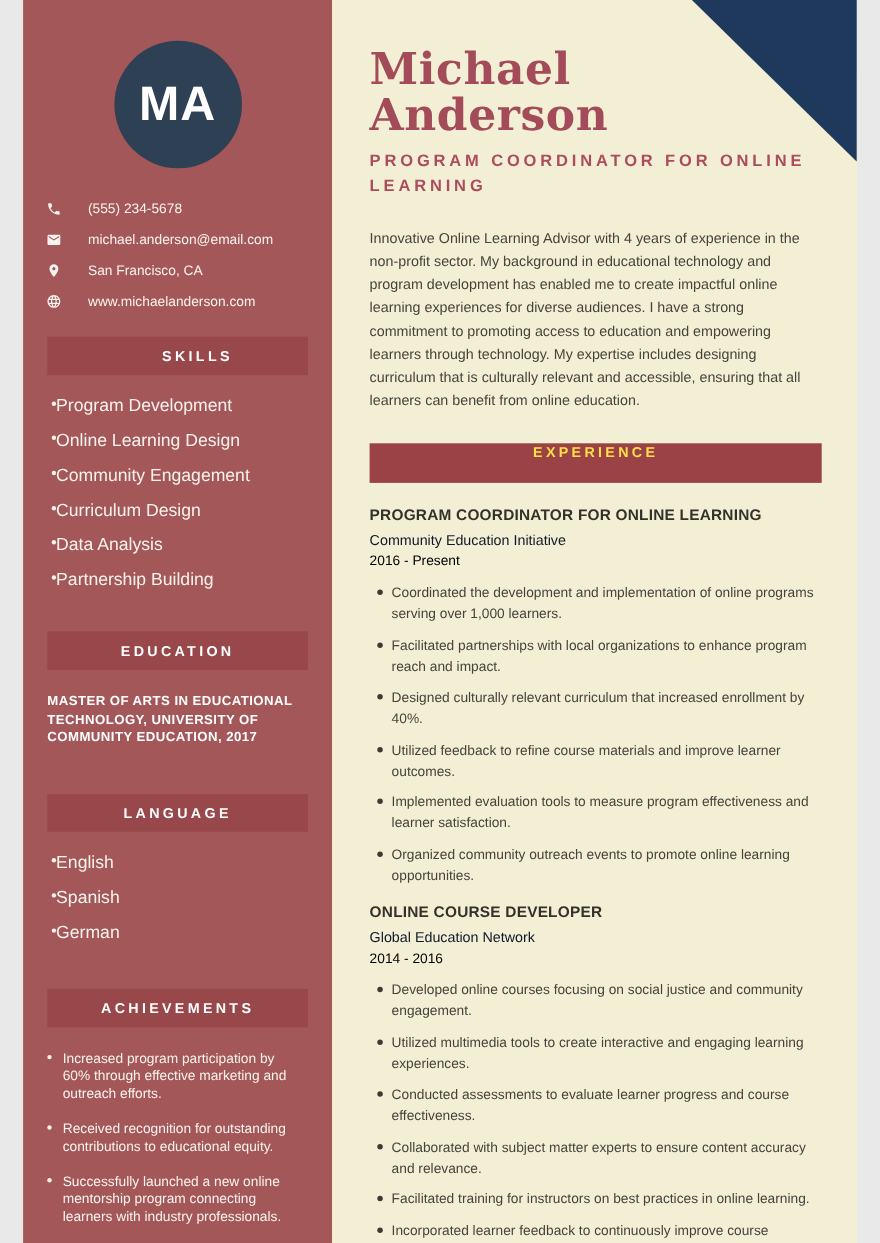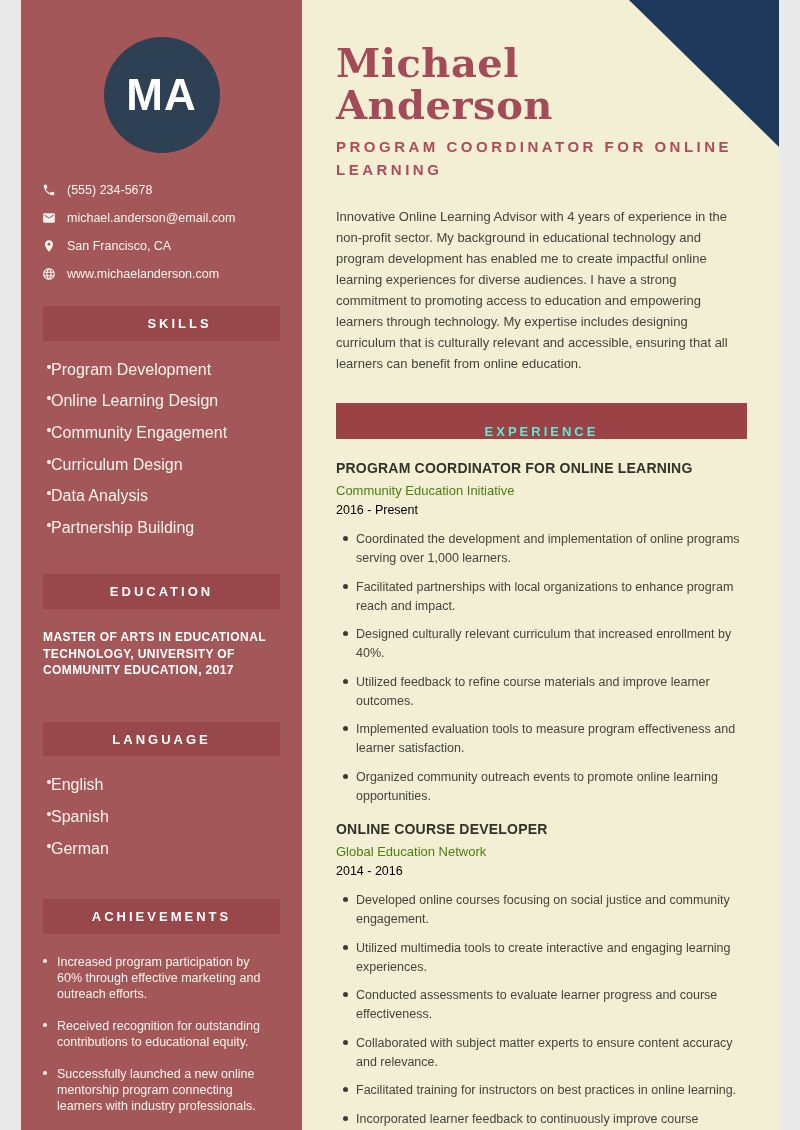--- a/index.html
+++ b/index.html
@@ -14,21 +14,21 @@
     width:281px; flex:0 0 281px; background:#A35758; color:#F8F3ED;
     display:flex; flex-direction:column;
   }
   .avatar-wrap { display:flex; justify-content:center; padding-top:37px; }
   .avatar {
     width:116px; height:116px; border-radius:50%; background:#2D4054;
     display:flex; align-items:center; justify-content:center;
     color:#FFFFFF; font-size:44px; font-weight:bold; letter-spacing:1px;
   }
   .contact { margin-top:30px; padding:0 21px; }
-  .contact-row { display:flex; align-items:center; gap:11px; margin-bottom:14px; font-size:12.5px;text-align:right; }
+  .contact-row { display:flex; align-items:center; gap:24px; margin-bottom:14px; font-size:12.5px;text-align:right; }
   .cicon { width:14px; height:14px; flex:0 0 14px; display:inline-flex; }
   .cicon svg { width:14px; height:14px; fill:#F8F3ED; }
   .band {
     margin:0 22px; height:37px; background:#98474A; color:#FFFFFF;
     display:flex; align-items:center; justify-content:center;
     font-size:13px; font-weight:bold; letter-spacing:3px;
   }
   .band.skills { margin-top:11px;padding-left:36px; }
   .band.education { margin-top:26px; }
   .band.language { margin-top:43px; }
@@ -52,28 +52,28 @@
   .name {
     font-family:"DejaVu Serif","Liberation Serif",serif; font-weight:bold;
     color:#A34B58; font-size:40px; line-height:1.05; letter-spacing:0.5px;
   }
   .job-subtitle {
     margin-top:10px; color:#AC4C5D; font-weight:bold; font-size:15px;
     letter-spacing:3.5px; line-height:1.5; max-width:440px;
   }
   .summary { margin-top:25px; color:#45443C; font-size:13px; line-height:1.62; }
   .exp-band {
-    margin-top:29px; height:36px; background:#9A4245; color:#5eead4;
-    display:flex; align-items:flex-end; justify-content:center;
+    margin-top:29px; height:36px; background:#9A4245; color:#fde047;
+    display:flex; align-items:flex-start; justify-content:center;
     font-size:13px; font-weight:bold; letter-spacing:3px;
   }
   .job { margin-top:21px; }
   .job + .job { margin-top:16px; }
   .job-title { font-size:14px; font-weight:bold; color:#32312A; letter-spacing:0.2px; }
-  .job-company { margin-top:7px; font-size:13px; color:#4d7c0f; }
+  .job-company { margin-top:7px; font-size:13px; color:#0f172a; }
   .job-dates { margin-top:5px; font-size:12.5px; color:#000000; }
   ul.main-bullets { list-style:none; margin:13px 0 0 0; padding:0 0 0 7px; }
   ul.main-bullets li { display:flex; gap:8px; margin-bottom:10px; font-size:12.5px; color:#45443C; line-height:1.5; }
   ul.main-bullets .s-dot { width:5px; height:5px; border-radius:50%; background:#3C3B33; margin-top:6px; flex:0 0 5px; }
 </style>
 </head>
 <body>
 
 <div class="page">
 

